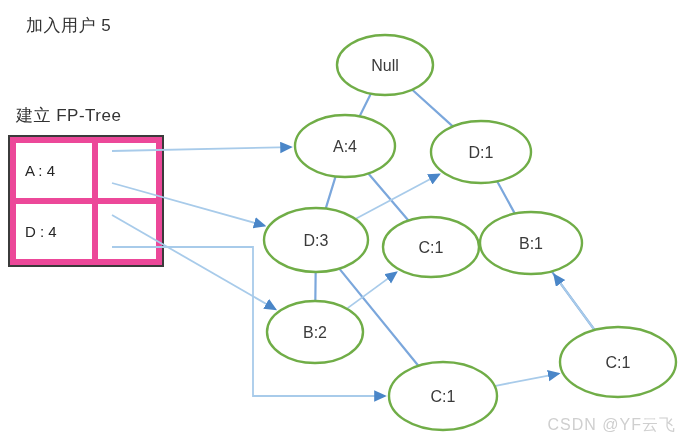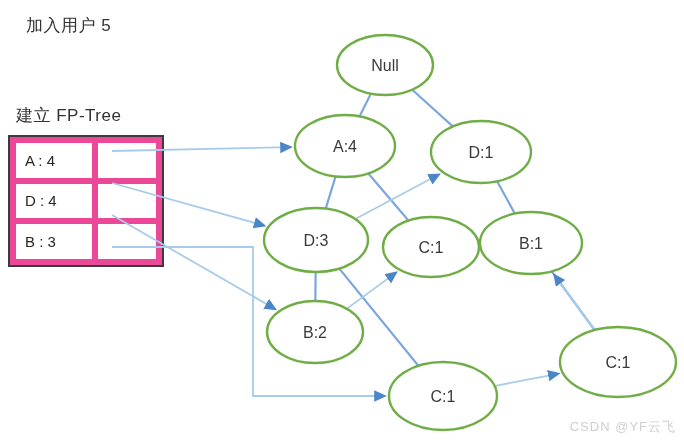--- a/index.html
+++ b/index.html
@@ -21,43 +21,39 @@
   }
   #header-table table{border-collapse:collapse;width:100%;height:100%;}
   #header-table td{
     border:6px solid #ec4899;height:32px;padding:0 0 0 9px;
     font-size:15px;color:#262626;vertical-align:middle;
   }
   #header-table td.item{width:85px;}
   #header-table td.link{width:65px;}
 
   .wm{
-    position:absolute;right:8px;bottom:7px;font-size:13px;color:#cfcfcf;
+    position:absolute;right:8px;bottom:7px;font-size:16px;color:#cfcfcf;
     letter-spacing:1px;white-space:nowrap;
   }
 </style>
 </head>
 <body>
 
 <div class="hdr" id="title-join">加入用户 5</div>
 <div class="hdr" id="title-build">建立 FP-Tree</div>
 
 <div id="header-table">
   <table>
     <tbody>
         <tr>
           <td class="item">A : 4</td>
           <td class="link"></td>
         </tr>
         <tr>
           <td class="item">D : 4</td>
-          <td class="link"></td>
-        </tr>
-        <tr>
-          <td class="item">B : 3</td>
           <td class="link"></td>
         </tr>
       </tbody>
   </table>
 </div>
 
 <svg id="canvas" viewBox="0 0 684 443">
   <defs>
     <marker id="ah-edge" markerWidth="7" markerHeight="7" refX="6" refY="3.2" orient="auto">
       <path d="M0,0 L7,3.2 L0,6.4 z" fill="#4A86C8"></path>

